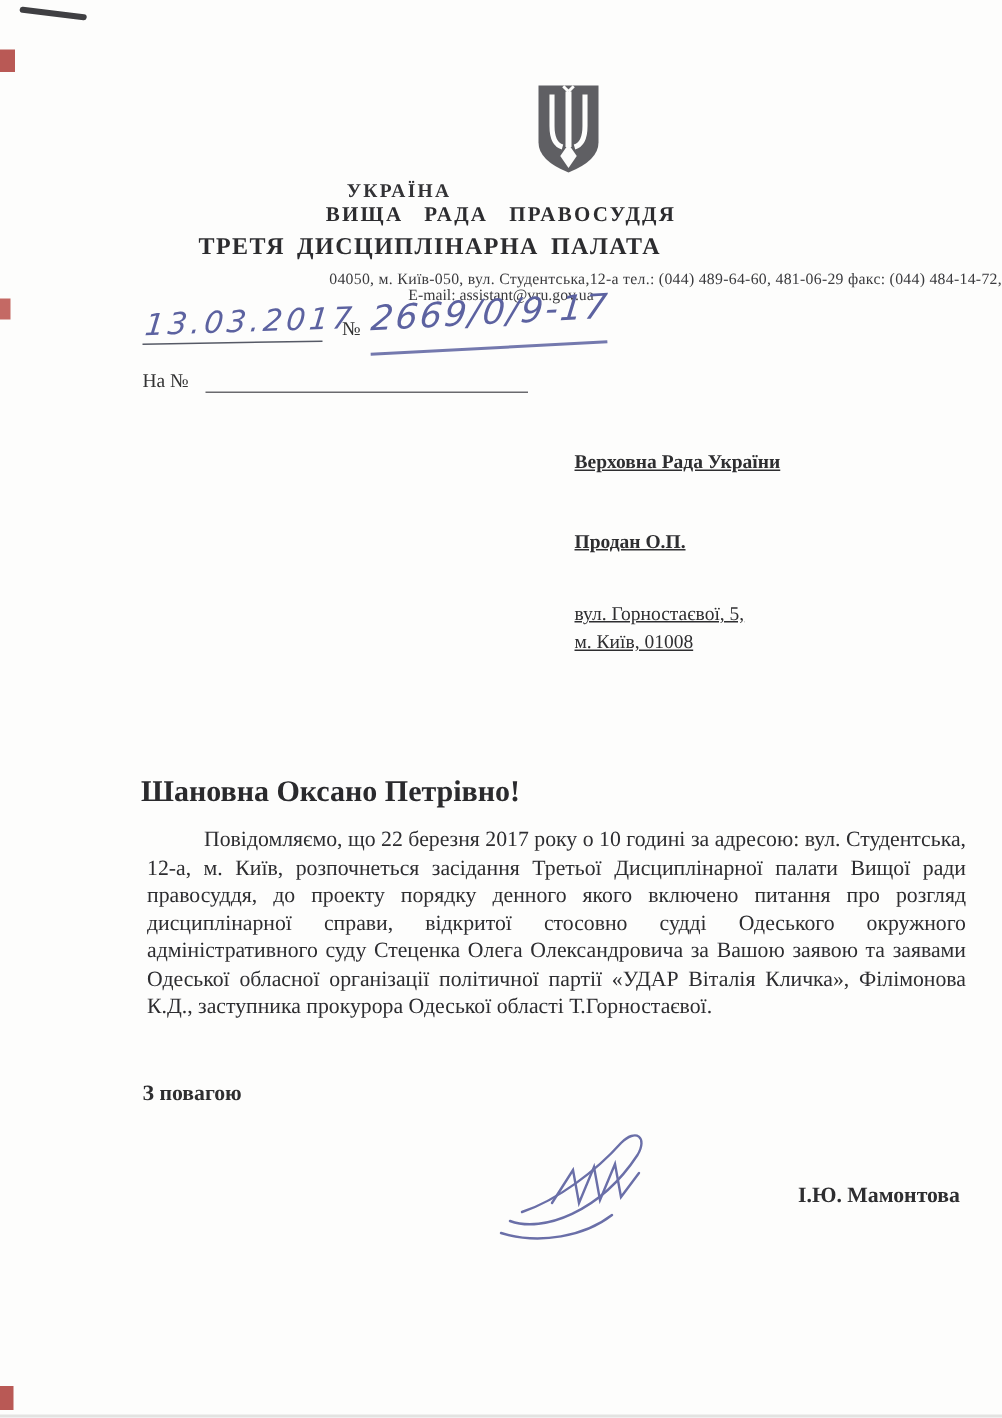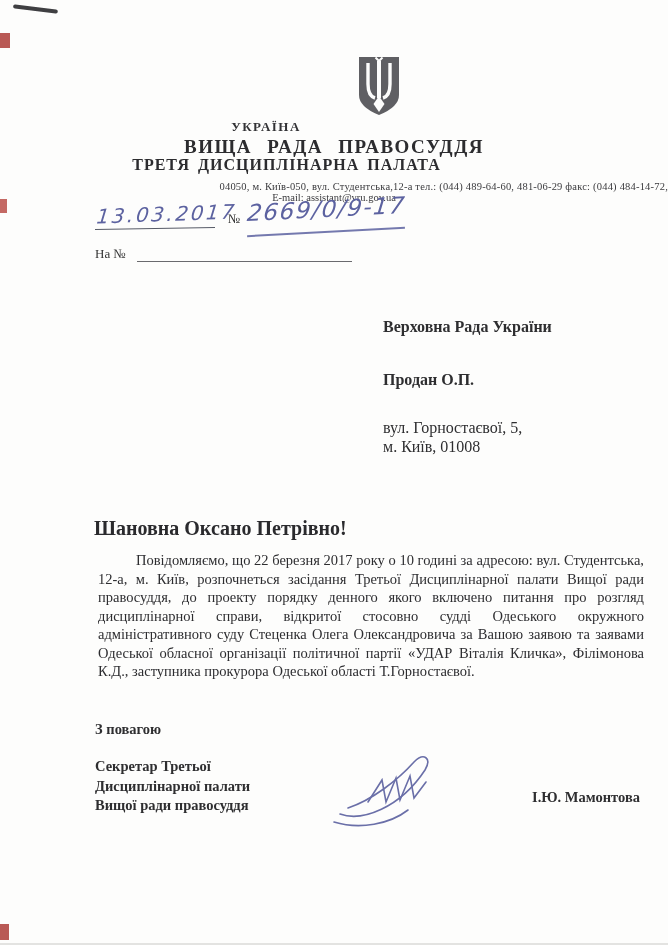--- a/index.html
+++ b/index.html
@@ -24,21 +24,21 @@
   .bottom-edge{position:absolute;left:0;bottom:0;width:100%;height:2px;background:#e3e3e1;}
 
   
   .emblem{position:absolute;left:356px;top:55px;}
   .country{
     position:absolute;left:0;top:119px;width:756px;text-align:center;
     font-weight:700;font-size:13px;letter-spacing:1.5px;color:#333336;
   }
   .org1{
     position:absolute;left:0;top:136px;width:756px;text-align:center;
-    font-weight:700;font-size:19px;letter-spacing:1.5px;word-spacing:9px;color:#2c2c2f;
+    font-weight:700;font-size:14px;letter-spacing:1.5px;word-spacing:9px;color:#2c2c2f;
   }
   .org2{
     position:absolute;left:0;top:156px;width:756px;text-align:center;
     font-weight:700;font-size:16px;letter-spacing:1px;word-spacing:3px;color:#2c2c2f;
   }
   .contact{
     position:absolute;left:0;top:181px;width:730px;text-align:right;
     font-size:10.5px;color:#3a3a3d;letter-spacing:.2px;
   }
   .email{
@@ -72,21 +72,21 @@
     transform:rotate(-3deg);opacity:.85;
   }
   .reply-label{
     position:absolute;left:95px;top:246px;font-size:13px;color:#333;
   }
   .reply-underline{
     position:absolute;left:137px;top:261px;width:215px;height:1.2px;background:#6a6a6e;
   }
 
   
-  .recipient{position:absolute;left:383px;top:317px;font-size:16px;line-height:19px;}
+  .recipient{position:absolute;left:383px;top:298px;font-size:13px;line-height:19px;text-decoration:underline;}
   .recipient .b{font-weight:700;}
   .recipient .gap1{height:34px;}
   .recipient .gap2{height:29px;}
 
   
   .salutation{
     position:absolute;left:94px;top:517px;width:546px;text-align:left;
     font-weight:700;font-size:20px;color:#2a2a2d;
   }
   .body-par{
@@ -145,25 +145,20 @@
     <div class="b">Продан О.П.</div>
     <div class="gap2"></div>
     <div>вул. Горностаєвої, 5,</div>
     <div>м. Київ, 01008</div>
   </div>
 
   <div class="salutation">Шановна Оксано Петрівно!</div>
   <p class="body-par">Повідомляємо, що 22 березня 2017 року о 10 годині за адресою: вул. Студентська, 12-а, м. Київ, розпочнеться засідання Третьої Дисциплінарної палати Вищої ради правосуддя, до проекту порядку денного якого включено питання про розгляд дисциплінарної справи, відкритої стосовно судді Одеського окружного адміністративного суду Стеценка Олега Олександровича за Вашою заявою та заявами Одеської обласної організації політичної партії «УДАР Віталія Кличка», Філімонова К.Д., заступника прокурора Одеської області Т.Горностаєвої.</p>
 
   <div class="closing">З повагою</div>
-  <div class="signer-title">
-    <div>Секретар Третьої</div>
-    <div>Дисциплінарної палати</div>
-    <div>Вищої ради правосуддя</div>
-  </div>
 
   <svg class="signature-svg" width="132" height="95" viewBox="0 0 132 95">
     <g stroke="#6a6fa8" stroke-width="1.6" fill="none" stroke-linecap="round">
       <path d="M12 76 C 34 84, 72 70, 97 32 C 104 20, 96 14, 86 24 C 70 42, 44 62, 20 70"></path>
       <path d="M40 64 L54 42 L58 64 L68 40 L72 62 L82 38 L86 60 L98 44"></path>
       <path d="M6 84 C 32 92, 62 86, 80 72"></path>
     </g>
   </svg>
   <div class="signer-name">І.Ю. Мамонтова</div>
 

